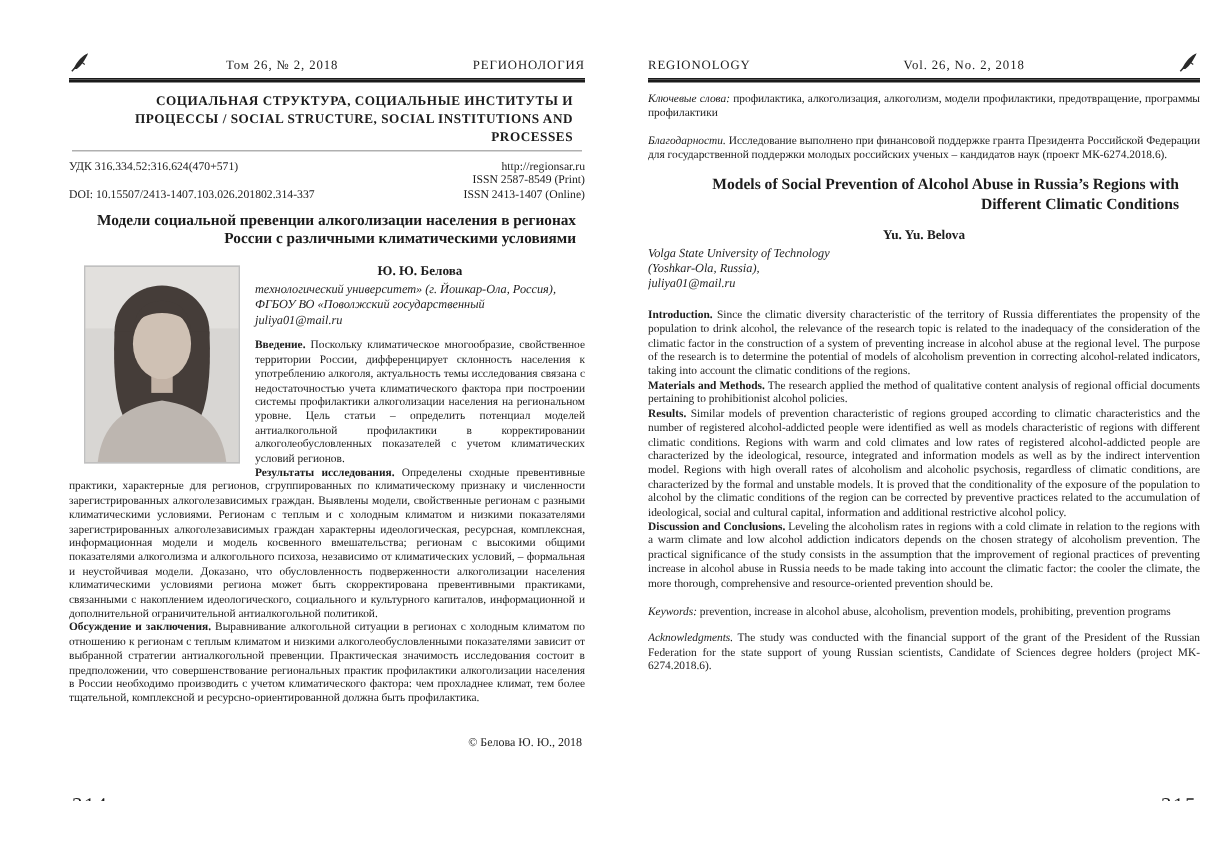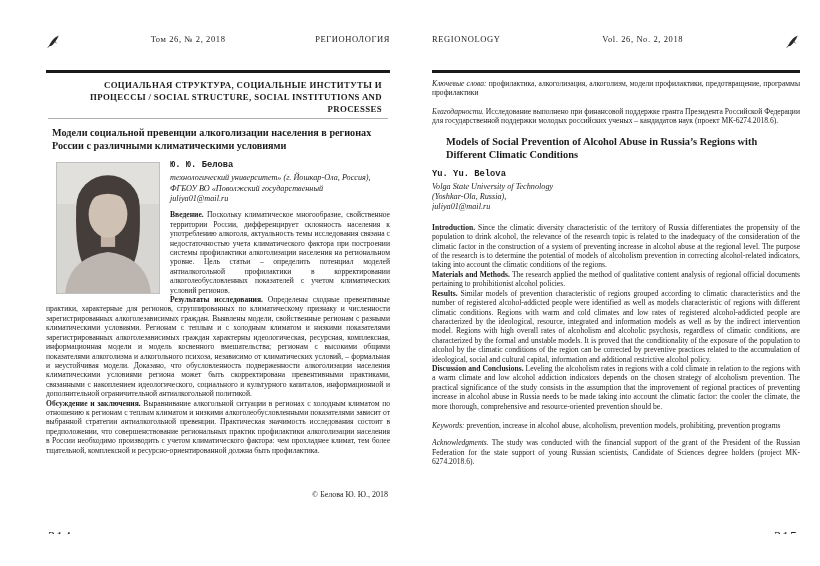--- a/index.html
+++ b/index.html
@@ -8,47 +8,47 @@
     position: relative; width: 820px; height: 566px;
     background: #ffffff; overflow: hidden;
     font-family: "Liberation Serif", "DejaVu Serif", serif;
     color: #1c1c1c;
   }
   .col { position: absolute; top: 34px; height: 500px; overflow: hidden; }
   #left-col  { left: 46px;  width: 344px; }
   #right-col { left: 432px; width: 368px; }
 
   .page-header {
-    display: flex; align-items: flex-start; justify-content: space-between;
-    font-size: 8.5px; letter-spacing: 0.6px; padding-bottom: 21px; line-height: 11px;
+    display: flex; align-items: flex-end; justify-content: space-between;
+    font-size: 8.5px; letter-spacing: 0.6px; padding-bottom: 3px; line-height: 11px;
   }
   .page-header .mid { flex: 1; text-align: center; }
   .double-rule { height: 3px; border-top: 1.2px solid #1a1a1a; border-bottom: 2px solid #1a1a1a; margin-bottom: 6px; }
   .logo { width: 15px; height: 15px; display: inline-block; }
 
   .section-title {
     font-weight: bold; font-size: 8.8px; line-height: 12px;
     text-align: right; letter-spacing: 0.35px; margin: 2px 8px 3px;
   }
   .thin-rule { border-top: 1px solid #b0b0b0; margin: 3px 2px 5px; }
 
   .meta { display: flex; justify-content: space-between; font-size: 7.8px; line-height: 9.3px; }
   .meta-left { display: flex; flex-direction: column; justify-content: space-between; }
   .meta-right { text-align: right; }
 
-  .article-title { font-weight: bold; font-size: 10.2px; line-height: 12.6px; text-align: left; margin: 8px 6px; }
+  .article-title { font-weight: bold; font-size: 10.2px; line-height: 12.6px; text-align: right; margin: 8px 6px; }
   #right-col .article-title { font-size: 10.4px; line-height: 13px; margin: 0 14px 8px; }
 
   .photo {
     float: left; width: 104px; height: 132px; margin: 2px 10px 4px 10px;
     background: #dcdcdc; border: 1px solid #c0c0c0;
   }
   .photo svg { display: block; width: 100%; height: 100%; }
 
-  .author-name { font-weight: bold; font-size: 8.8px; line-height: 11px; margin-top: 2px; font-family: Liberation Mono, monospace; }
+  .author-name { font-weight: bold; text-align: center; font-size: 8.8px; line-height: 11px; margin-top: 2px; }
   .affil { font-style: italic; text-align: left; font-size: 8.2px; line-height: 10.4px; }
   .affil-block { margin-bottom: 6px; margin-top: 2px; }
 
   .abstract p, .para { font-size: 7.6px; line-height: 9.4px; text-align: justify; }
   .para-gap { margin-bottom: 9px; }
   .lead-italic { font-style: italic; }
 
   .copyright { position: absolute; right: 2px; top: 456px; font-size: 8px; }
   .pagenum { position: absolute; top: 496px; font-size: 14px; letter-spacing: 1px; }
   .pagenum.pn-left { left: 2px; }
@@ -69,20 +69,31 @@
           </svg>
       </span>
       <span class="mid">Том 26, № 2, 2018</span>
       <span>РЕГИОНОЛОГИЯ</span>
     </div>
     <div class="double-rule"></div>
 
     <div class="section-title">СОЦИАЛЬНАЯ СТРУКТУРА, СОЦИАЛЬНЫЕ ИНСТИТУТЫ И ПРОЦЕССЫ / SOCIAL STRUCTURE, SOCIAL INSTITUTIONS AND PROCESSES</div>
     <div class="thin-rule"></div>
 
+    <div class="meta">
+      <div class="meta-left">
+        <span>УДК 316.334.52:316.624(470+571)</span>
+        <span>DOI: 10.15507/2413-1407.103.026.201802.314-337</span>
+      </div>
+      <div class="meta-right">
+        <div>http://regionsar.ru</div>
+        <div>ISSN 2587-8549 (Print)</div>
+        <div>ISSN 2413-1407 (Online)</div>
+      </div>
+    </div>
 
     <div class="article-title">Модели социальной превенции алкоголизации населения в регионах России с различными климатическими условиями</div>
 
     <div>
       <div class="photo">
         <svg viewBox="0 0 100 127" preserveAspectRatio="none">
           <rect x="0" y="0" width="100" height="127" fill="#d8d6d3"></rect>
           <rect x="0" y="0" width="100" height="40" fill="#e2e0dd"></rect>
           <ellipse cx="50" cy="42" rx="31" ry="30" fill="#453d39"></ellipse>
           <path d="M19 42 Q17 86 27 102 L73 102 Q83 86 81 42 Z" fill="#453d39"></path>

